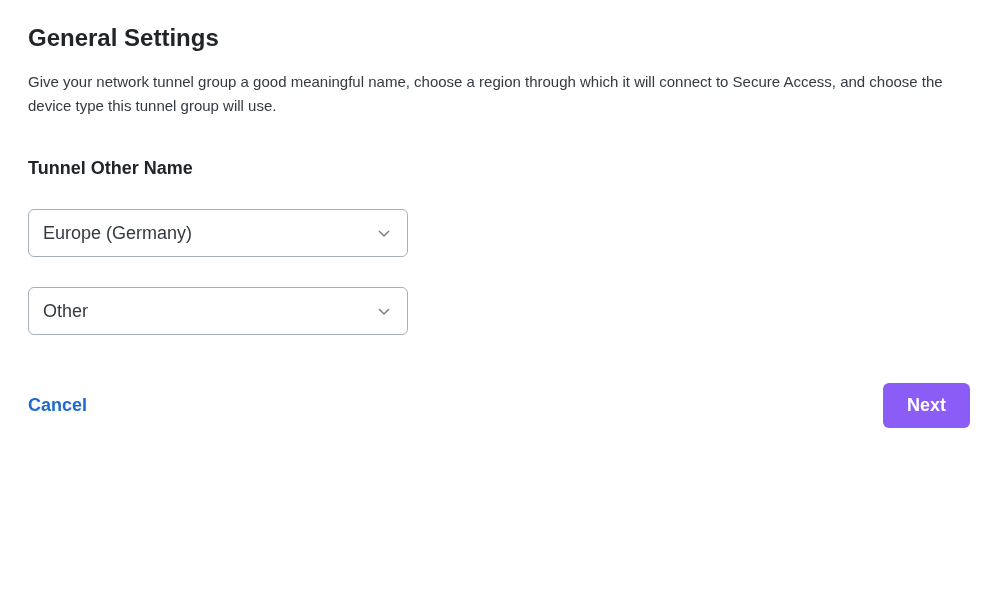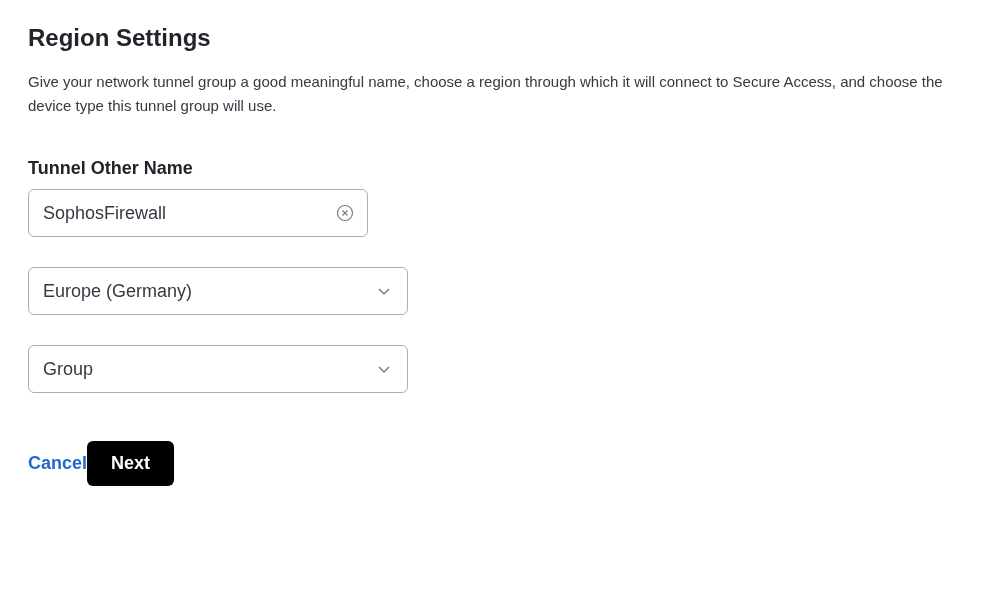--- a/index.html
+++ b/index.html
@@ -100,79 +100,70 @@
       align-items: center;
     }
     .chevron-icon svg {
       width: 16px;
       height: 16px;
       stroke: #767f88;
       fill: none;
     }
     .footer {
       display: flex;
+      justify-content: space-between;
       align-items: center;
       margin-top: 48px;
     }
     .cancel-link {
       font-size: 18px;
       font-weight: 700;
       color: #1d69cc;
       cursor: pointer;
       text-decoration: none;
     }
     .next-button {
-      background: #000000;
+      background: #8b5cf6;
       color: #ffffff;
       font-size: 18px;
       font-weight: 700;
       border: none;
       border-radius: 6px;
       padding: 12px 24px;
       cursor: pointer;
     }
   </style>
 </head>
 <body>
 
-<h1 class="page-title">Region Settings</h1>
+<h1 class="page-title">General Settings</h1>
 
 <p class="page-description">Give your network tunnel group a good meaningful name, choose a region through which it will connect to Secure Access, and choose the device type this tunnel group will use.</p>
 
 <div class="field-group">
   <label class="field-label">Tunnel Other Name</label>
-  <div class="input-wrapper">
-    <input type="text" class="text-input" value="SophosFirewall" style="">
-    <span class="clear-icon">
-      <svg viewBox="0 0 18 18" stroke-width="1.2">
-        <circle cx="9" cy="9" r="7.5"></circle>
-        <line x1="6.5" y1="6.5" x2="11.5" y2="11.5"></line>
-        <line x1="11.5" y1="6.5" x2="6.5" y2="11.5"></line>
-      </svg>
-    </span>
-  </div>
 </div>
 
 <div class="field-group">
   <div class="select-wrapper">
     <div class="select-input">
       <span>Europe (Germany)</span>
     </div>
     <span class="chevron-icon">
       <svg viewBox="0 0 16 16" stroke-width="1.5">
         <polyline points="3 6 8 11 13 6"></polyline>
       </svg>
     </span>
   </div>
 </div>
 
 <div class="field-group">
   <div class="select-wrapper">
     <div class="select-input">
-      <span>Group</span>
+      <span>Other</span>
     </div>
     <span class="chevron-icon">
       <svg viewBox="0 0 16 16" stroke-width="1.5">
         <polyline points="3 6 8 11 13 6"></polyline>
       </svg>
     </span>
   </div>
 </div>
 
 <div class="footer">

